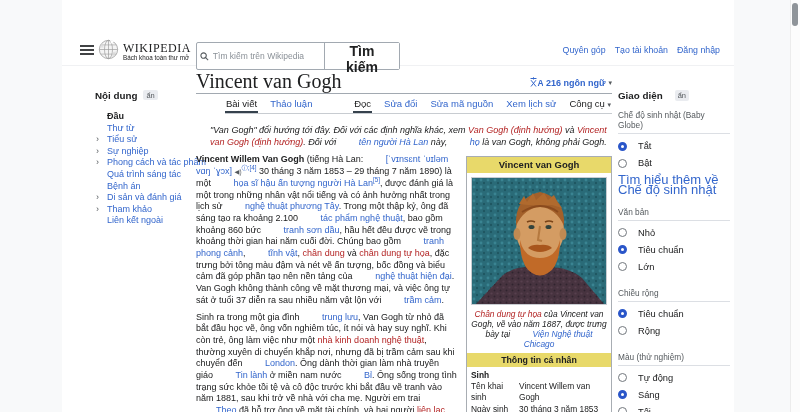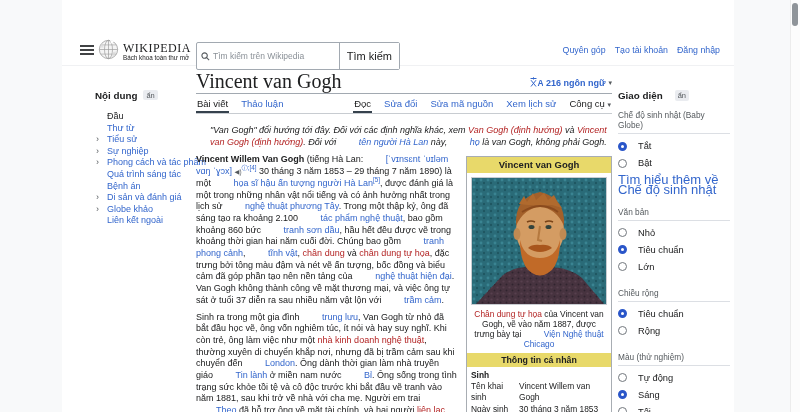--- a/index.html
+++ b/index.html
@@ -12,22 +12,22 @@
   .burger{position:absolute;left:18px;top:9px;width:14px;height:10px;cursor:pointer;}
   .burger i{display:block;height:2px;background:#404244;margin-bottom:2px;}
   .logo{position:absolute;left:36px;top:3px;display:flex;align-items:center;gap:4px;cursor:pointer;}
   .logotitle{font-family:"Liberation Serif","DejaVu Serif",serif;font-size:12px;letter-spacing:.5px;line-height:12px;}
   .logotag{font-size:6.3px;color:#202122;line-height:7px;}
   .search{position:absolute;left:134px;top:6px;width:204px;height:28px;display:flex;
           border:1px solid #a2a9b1;border-radius:2px;background:#fff;box-sizing:border-box;}
   .search .mag{width:16px;display:flex;align-items:center;justify-content:center;}
   .search input{flex:1;border:0;outline:none;font-size:8.5px;color:#202122;padding:0;background:transparent;}
   .search input::placeholder{color:#8a9097;}
-  .search button{border:0;border-left:1px solid #a2a9b1;background:#fff;font-weight:normal;
-                 font-size:11px;color:#202122;padding:0 7px;cursor:pointer;font-family:inherit;}
+  .search button{border:0;border-left:1px solid #a2a9b1;background:#fff;font-weight:bold;
+                 font-size:14px;color:#202122;padding:0 7px;cursor:pointer;font-family:inherit;}
   .userlinks{position:absolute;right:14px;top:9px;display:flex;gap:9px;font-size:8.8px;}
   .userlinks a{color:#3366cc;cursor:pointer;}
 
   
   .bannerrow{position:absolute;left:0;top:30px;width:100%;height:24px;display:flex;
              align-items:center;justify-content:center;gap:6px;font-size:8px;}
   .badge{background:#bb3232;border:1px solid #8f1f1f;color:#fff;font-weight:bold;
          padding:1.5px 4px;border-radius:2px;cursor:pointer;}
   .btext{color:#3366cc;}
   .btext b{color:#3366cc;}
@@ -35,34 +35,34 @@
             font-family:"DejaVu Sans",sans-serif;}
 
   
   .toc{position:absolute;left:33px;top:90px;width:116px;}
   .toc-h{display:flex;align-items:flex-start;gap:6px;font-size:9.8px;font-weight:bold;}
   .pill{background:#eaecf0;color:#54595d;font-weight:normal;font-size:7.5px;
         padding:0.5px 3px;border-radius:2px;cursor:pointer;}
   .toc ul{list-style:none;margin:10px 0 0;padding:0 0 0 12px;}
   .toc li{position:relative;font-size:9px;line-height:11.6px;white-space:nowrap;}
   .toc li a{color:#3366cc;cursor:pointer;}
-  .toc li a.cur{color:#202122;font-weight:normal;text-align:right;}
+  .toc li a.cur{color:#202122;font-weight:bold;text-align:right;}
   .chev{position:absolute;left:-11px;top:0;color:#54595d;font-size:9px;cursor:pointer;}
 
   
   .article{position:absolute;left:134px;top:62px;width:416px;}
   .titlerow{display:flex;justify-content:space-between;align-items:flex-end;
             border-bottom:1px solid #a2a9b1;height:30px;padding-bottom:1px;}
   h1{font-family:"Liberation Serif","DejaVu Serif",serif;font-weight:normal;
      font-size:20px;margin:0;line-height:22px;}
   .lang{display:flex;align-items:center;gap:3px;font-size:9px;font-weight:bold;
         color:#3366cc;cursor:pointer;padding-bottom:3px;}
   .lang .dn{color:#54595d;font-size:7px;}
   .tabrow{display:flex;justify-content:space-between;border-bottom:1px solid #c8ccd1;
-          font-size:9.5px;align-items:flex-end;height:19px;}
+          font-size:9.5px;align-items:flex-end;height:19px;margin-left:29px;}
   .tabs{display:flex;gap:11px;}
   .tab{color:#3366cc;padding:0 1px 4px;cursor:pointer;white-space:nowrap;}
   .tab.on{color:#202122;border-bottom:2px solid #36424d;padding-bottom:2px;}
   .tab .dn{color:#54595d;font-size:7px;}
 
   .content{margin-top:11px;font-size:9px;line-height:11.7px;}
   .content p{margin:0 0 5px;}
   .hatnote{font-style:italic;padding-left:14px;margin-bottom:6px;}
 
   
@@ -155,21 +155,21 @@
       </div>
       <ul>
         <li><a class="cur">Đầu</a></li>
         <li><a>Thư từ</a></li>
         <li><span class="chev">›</span><a>Tiểu sử</a></li>
         <li><span class="chev">›</span><a>Sự nghiệp</a></li>
         <li><span class="chev">›</span><a>Phong cách và tác phẩm</a></li>
         <li><a>Quá trình sáng tác</a></li>
         <li><a>Bệnh án</a></li>
         <li><span class="chev">›</span><a>Di sản và đánh giá</a></li>
-        <li><span class="chev">›</span><a>Globe khảo</a></li>
+        <li><span class="chev">›</span><a>Tham khảo</a></li>
         <li><a>Liên kết ngoài</a></li>
       </ul>
     </aside>
 
     <main class="article">
       <div class="titlerow">
         <h1>Vincent van Gogh</h1>
         <span class="lang">
           <span>
             <svg width="13" height="10" viewBox="0 0 13 10">
@@ -228,21 +228,21 @@
               <path d="M48,62 Q48,88 60,95 Q68,100 76,95 Q88,88 88,62 Q84,80 68,80 Q52,80 48,62 Z" fill="#c16a28"></path>
               <path d="M56,70 Q68,78 80,70 Q76,66 68,67 Q60,66 56,70 Z" fill="#a8551c"></path>
               <ellipse cx="59.5" cy="49" rx="3" ry="2" fill="#33433c"></ellipse>
               <ellipse cx="76.5" cy="49" rx="3" ry="2" fill="#33433c"></ellipse>
               <path d="M55,44 Q59,42 63,44" stroke="#7a4418" stroke-width="1.6" fill="none"></path>
               <path d="M73,44 Q77,42 81,44" stroke="#7a4418" stroke-width="1.6" fill="none"></path>
               <path d="M68,48 L66,62 L70,63" stroke="#b5793f" stroke-width="2" fill="none"></path>
               <path d="M50,34 Q60,28 68,28 Q78,28 86,34" stroke="#8a4a1d" stroke-width="2" fill="none"></path>
             </svg>
           </div>
-          <div class="ib-cap" style=""><span class="sg-r">Chân dung tự họa</span><span class="sg-t"> của Vincent van Gogh, vẽ vào năm 1887, được trưng bày tại </span><span class="sg-l">Viện Nghệ thuật Chicago</span></div>
+          <div class="ib-cap" style="font-style:italic;"><span class="sg-r">Chân dung tự họa</span><span class="sg-t"> của Vincent van Gogh, vẽ vào năm 1887, được trưng bày tại </span><span class="sg-l">Viện Nghệ thuật Chicago</span></div>
           <div class="ib-sec">Thông tin cá nhân</div>
           <div class="ib-g">Sinh</div>
           <div class="ib-row">
             <span class="ib-l">Tên khai sinh</span>
             <span class="ib-v"><span class="sg-t">Vincent Willem van Gogh</span></span>
           </div>
           <div class="ib-row">
             <span class="ib-l">Ngày sinh</span>
             <span class="ib-v"><span class="sg-t">30 tháng 3 năm 1853</span></span>
           </div>

